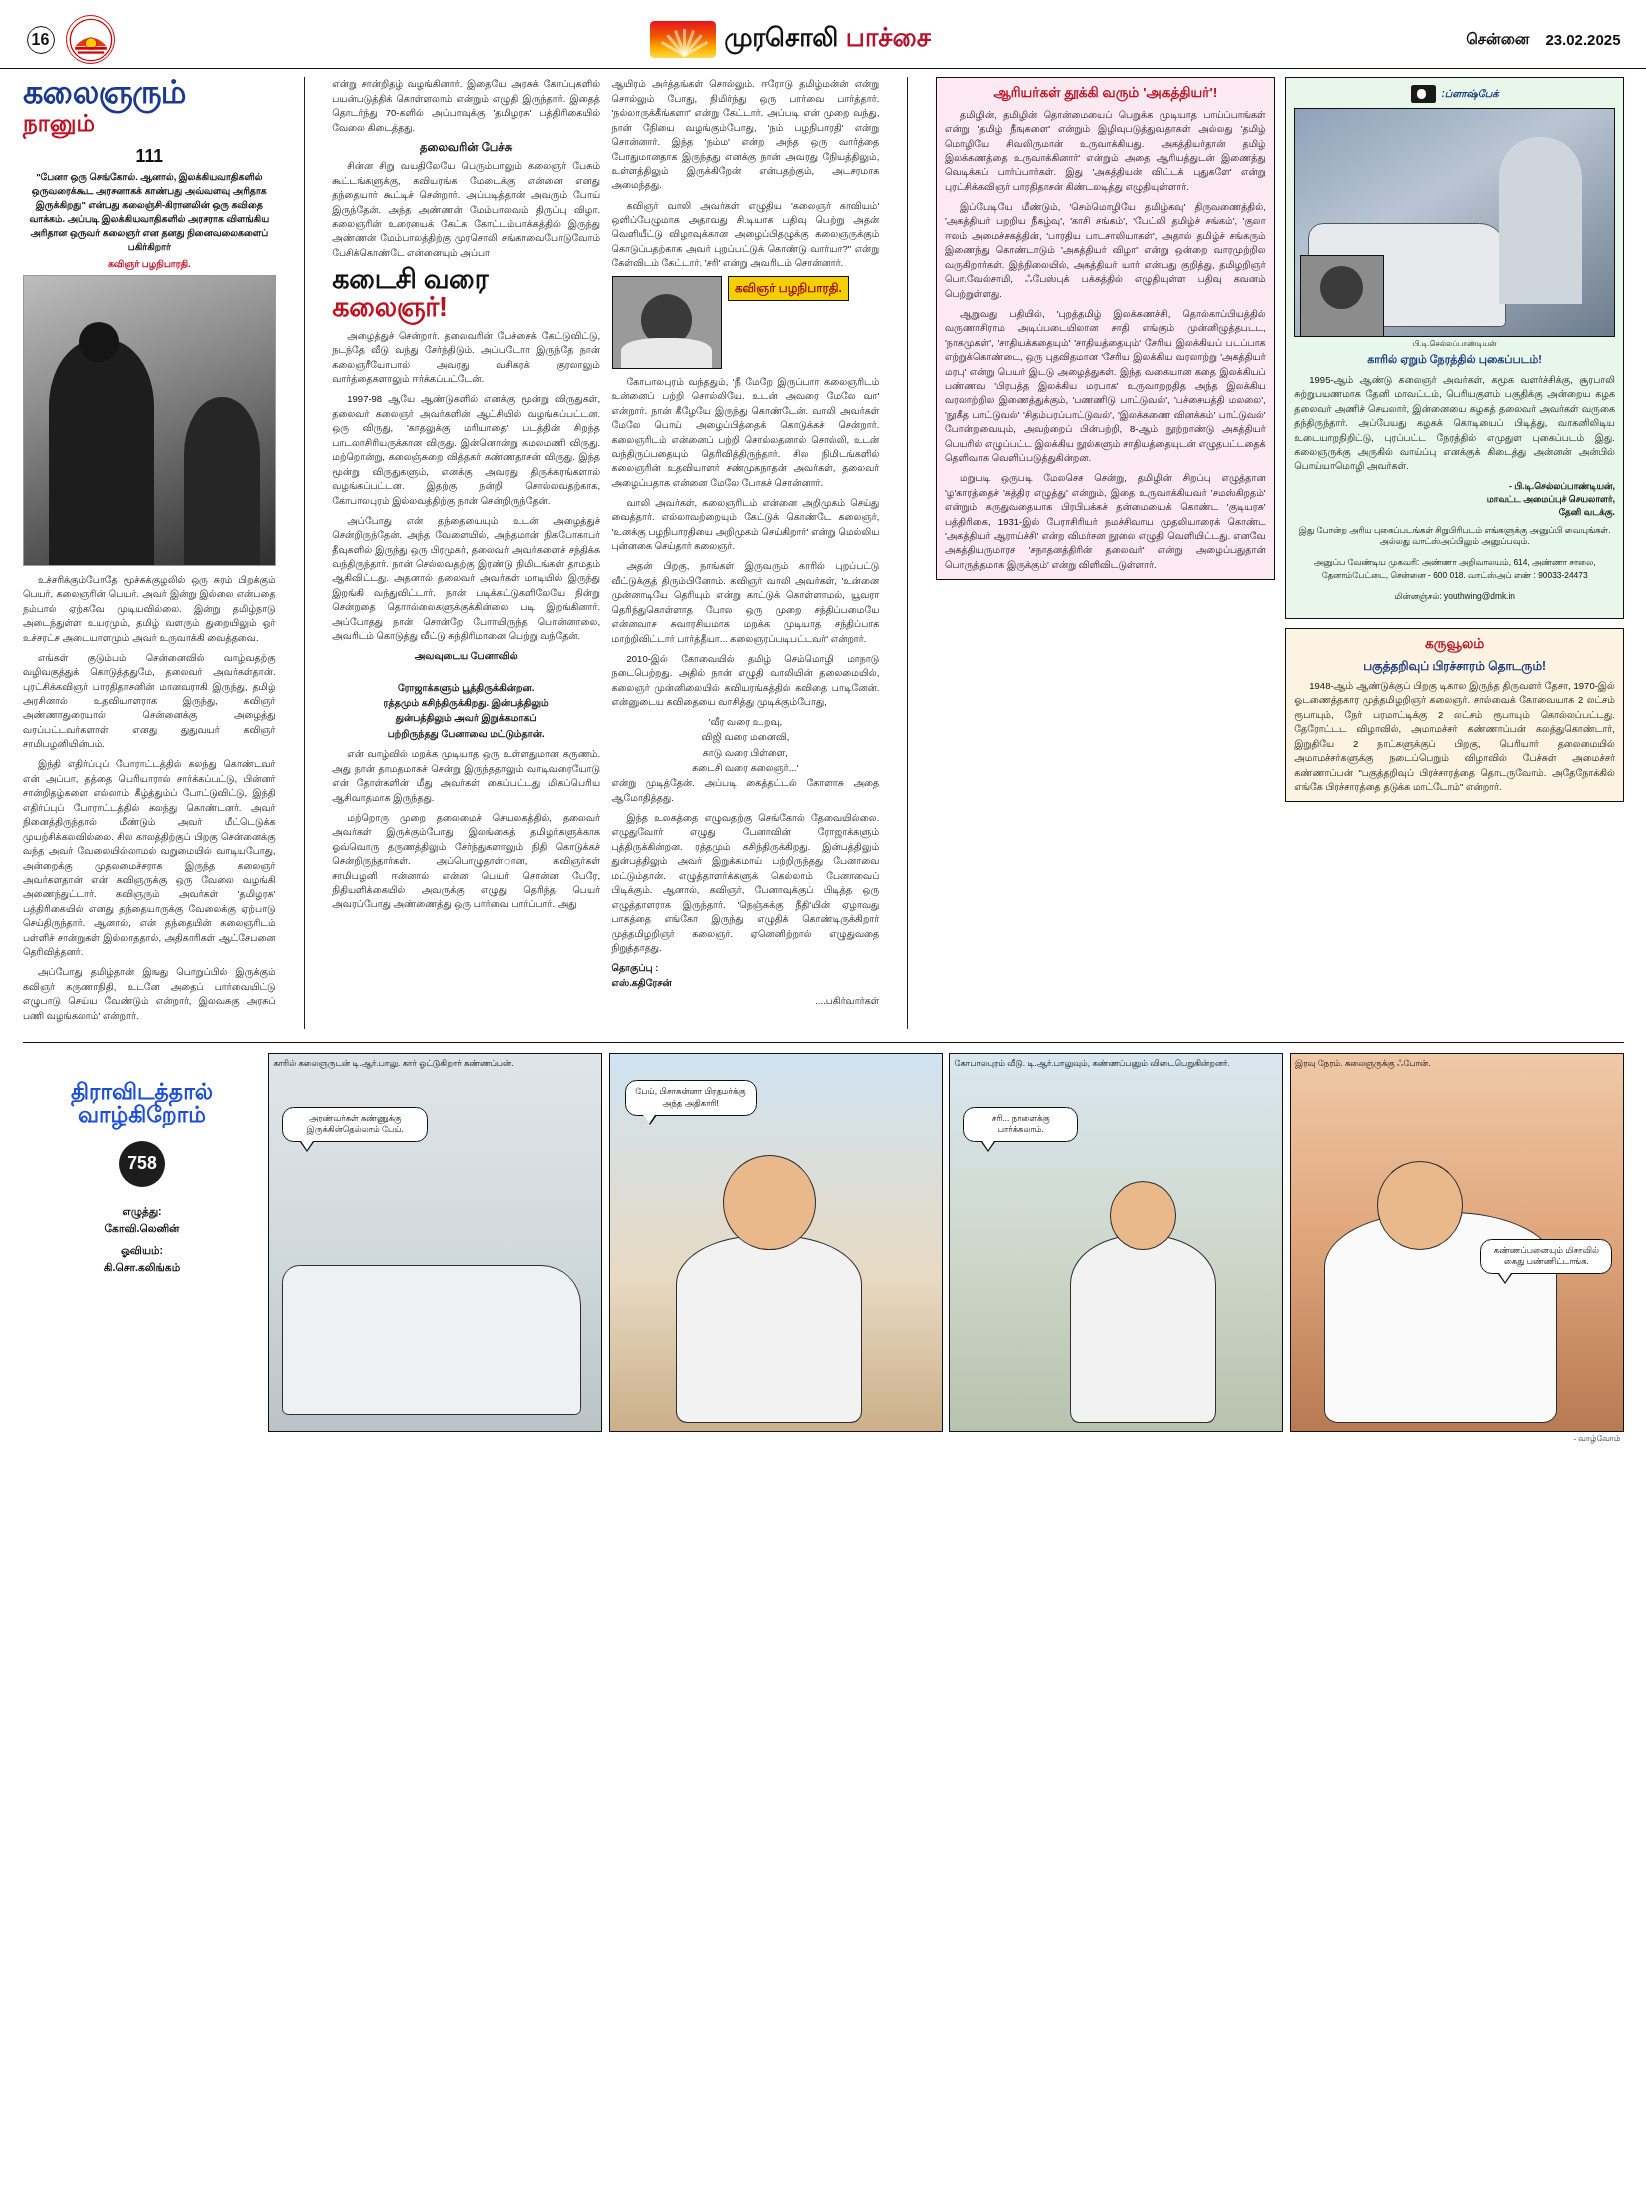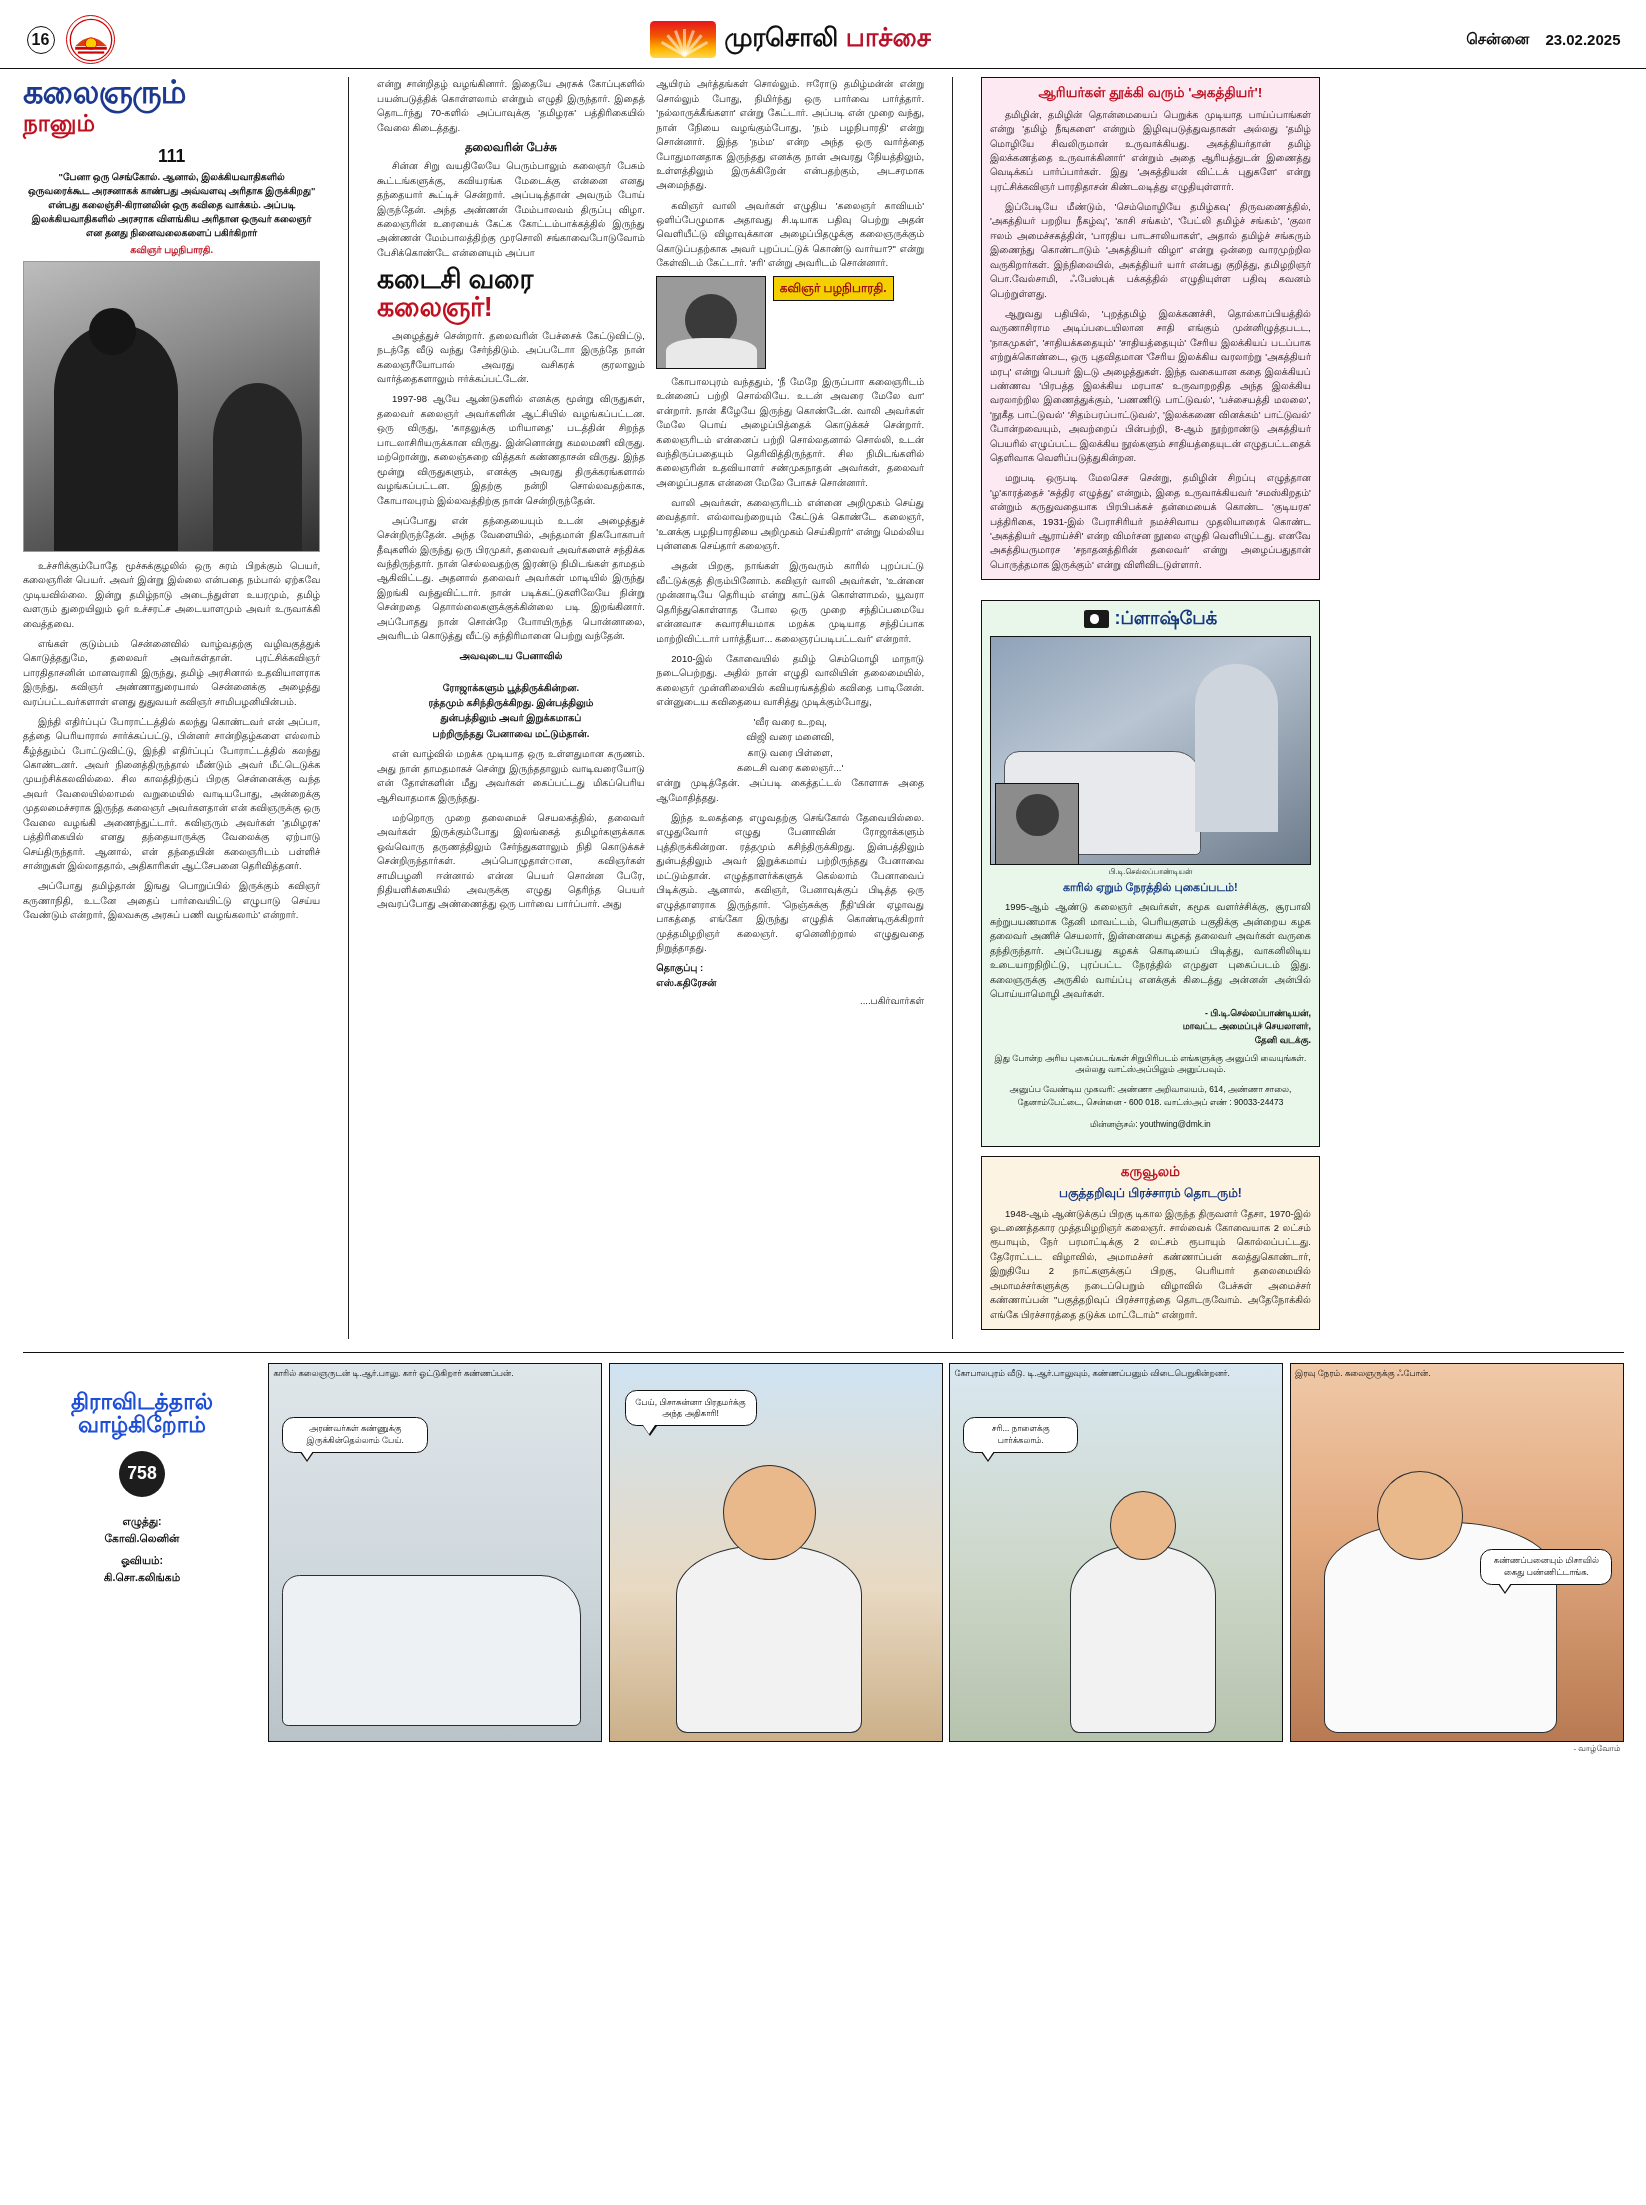--- a/index.html
+++ b/index.html
@@ -61,21 +61,21 @@
     font-size: 15px; font-weight: bold; color:#111;
     display:flex; gap:16px; align-items:center;
   }
 
   
   .body-wrap { padding: 8px 23px 0 23px; display:flex; gap:28px; }
   .col { }
   .col-1 { width: 318px; }
   .col-2 { width: 547px; display:flex; gap:11.5px; }
   .sub { width: 268px; }
-  .col-3 { width: 688px; display:flex; gap:10.6px;flex-direction:column; }
+  .col-3 { width: 688px; display:flex; gap:10.6px; }
   .sub3 { width: 339px; }
 
   .vrule { width:0.9px; background:#222; align-self:stretch; }
 
   
   .tam {
     font-family: "Liberation Sans", sans-serif;
     font-size: 9.5px;
     line-height: 1.52;
     text-align: justify;
@@ -156,22 +156,22 @@
   .panel.pink { background:#fde9f1; }
   .panel.mint { background:#e9f6ea; }
   .panel.cream { background:#fdf3e2; }
   .panel-head {
     font-size: 13.7px; font-weight:bold; color:#c01020; text-align:center;
     margin-bottom: 5.3px;
   }
   .panel-head.blue { color:#14377d; }
 
   .flashback-head {
-    font-size: 18px; font-weight:bold; color:#14377d; text-align:center; margin-bottom: 5.3px;
-    display:flex; gap:5.3px; align-items:center; justify-content:center;
+    font-size: 10px; font-weight:bold; color:#14377d; text-align:center; margin-bottom: 5.3px;
+    display:flex; gap:5.3px; align-items:center; justify-content:center;font-style:italic;
   }
   .cam-icon {
     width: 25.6px; height:17.6px; background:#1a1a1a; border-radius:2.6px; position:relative;
   }
   .cam-icon:after {
     content:""; position:absolute; left:6.2px; top:4px; width:9.7px; height:9.7px;
     border-radius:50%; background:#fff;
   }
   .fb-photo { width:100%; height: 229px; border:0.9px solid #111; background:
      linear-gradient(150deg,#8ea2b8 0%, #b9c5d2 40%, #6d7c8c 100%); position:relative; overflow:hidden; }

